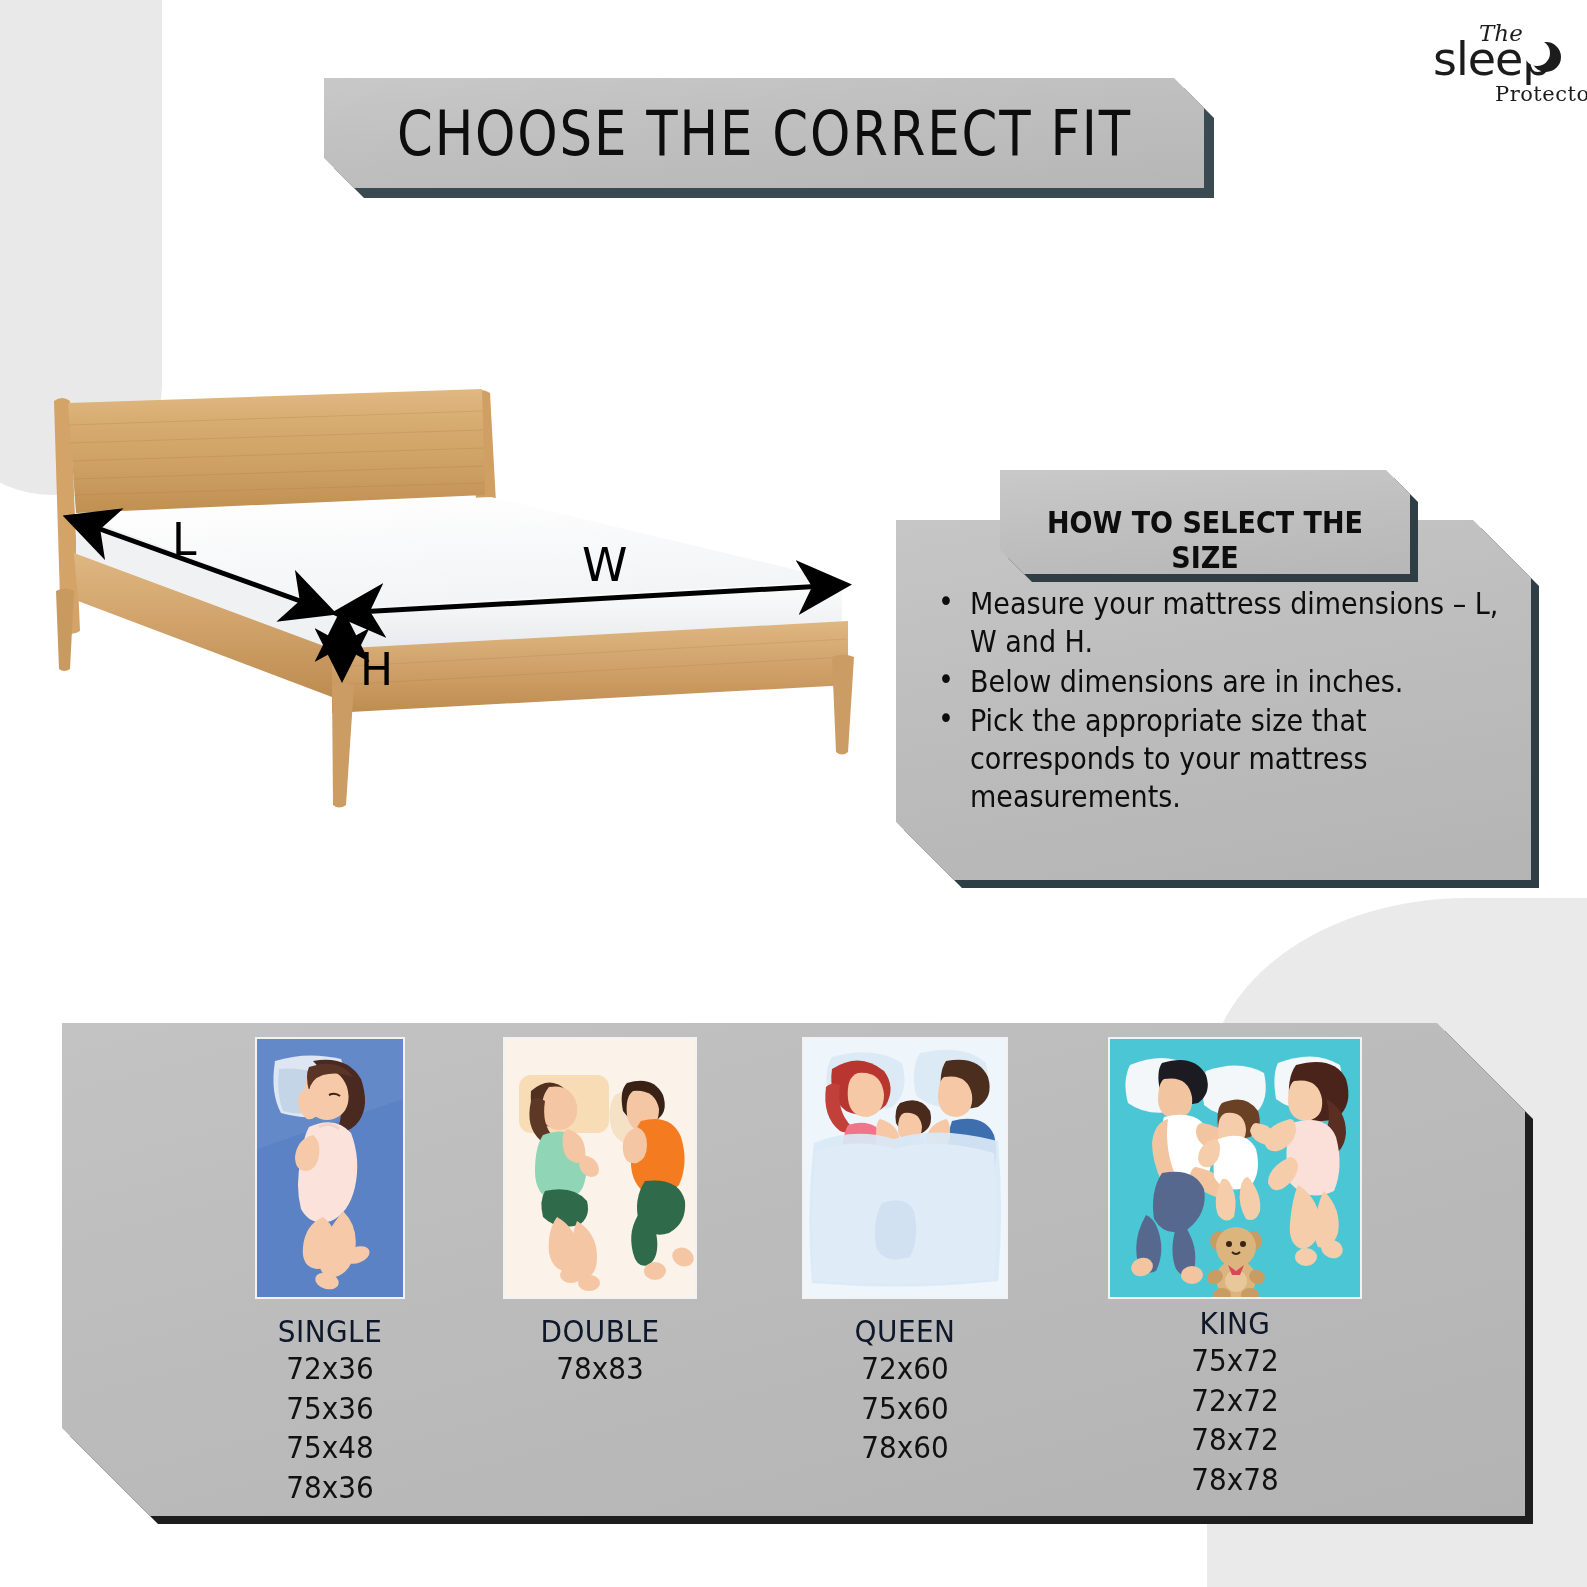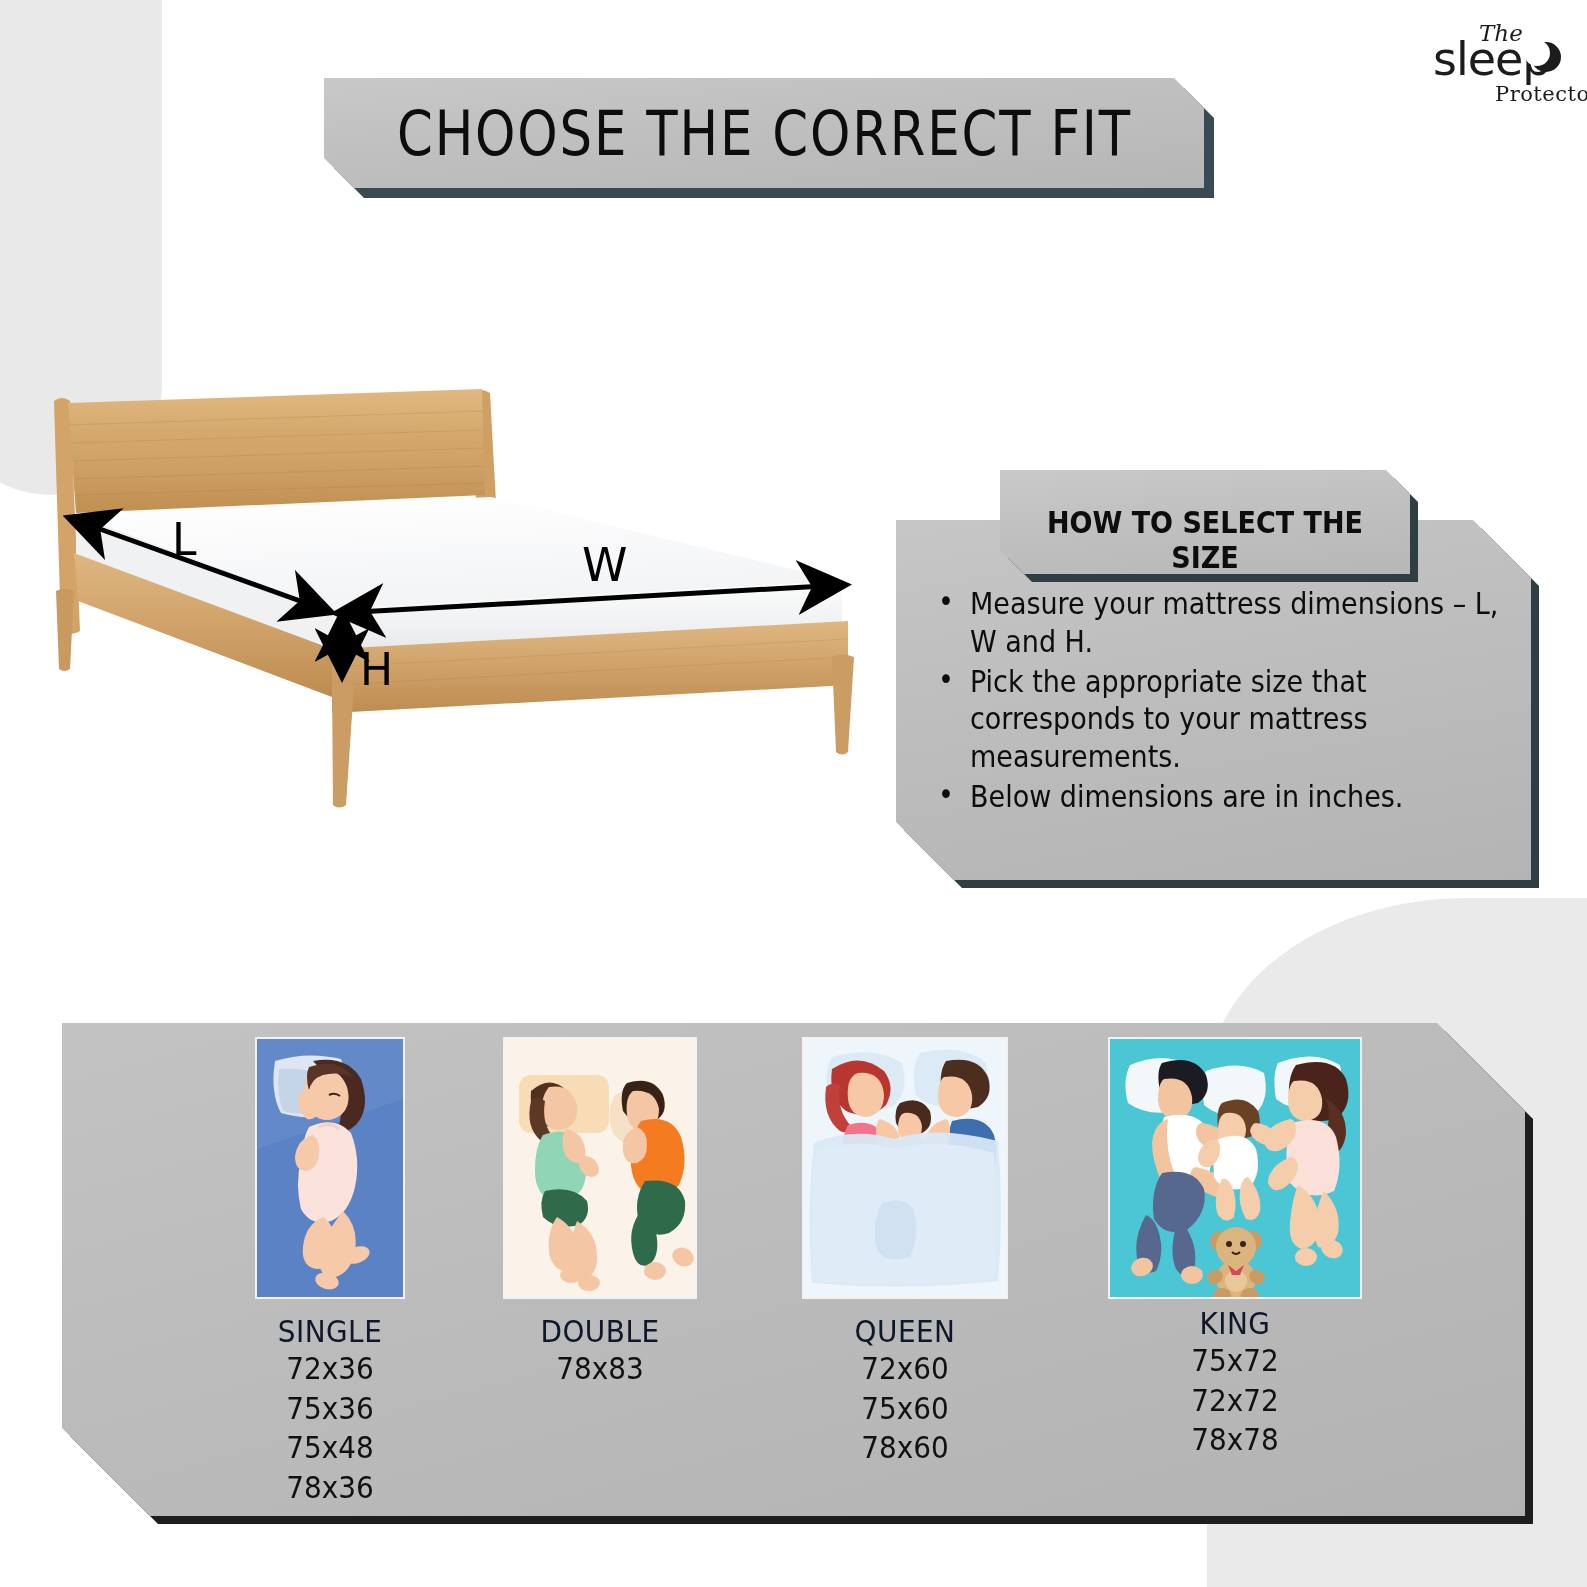--- a/index.html
+++ b/index.html
@@ -385,22 +385,22 @@
       <line x1="300" y1="232" x2="300" y2="288" stroke="#000" stroke-width="5" marker-start="url(#arrowStart)" marker-end="url(#arrowEnd)"></line>
       <text x="318" y="300" font-family="DejaVu Sans, Liberation Sans, sans-serif" font-size="44" fill="#000">H</text>
     </svg>
   </div>
 
   <div id="howto-body-shadow"></div>
   <div id="howto-body"></div>
 
   <ul id="howto-list">
     <li>Measure your mattress dimensions – L, W and H.</li>
+    <li>Below dimensions are in inches.</li>
     <li>Pick the appropriate size that corresponds to your mattress measurements.</li>
-    <li>Below dimensions are in inches.</li>
   </ul>
 
   <div id="howto-header-shadow"></div>
   <div id="howto-header">
     <span id="howto-header-text">HOW TO SELECT THE SIZE</span>
   </div>
 
   <div id="sizes-panel-shadow"></div>
   <div id="sizes-panel"></div>
 
@@ -591,17 +591,18 @@
           <ellipse cx="147" cy="238" rx="8" ry="7" fill="#c99c63" transform="rotate(25 147 238)"></ellipse>
           <ellipse cx="112" cy="256" rx="9" ry="7" fill="#c99c63"></ellipse>
           <ellipse cx="140" cy="256" rx="9" ry="7" fill="#c99c63"></ellipse>
         </g>
       </svg>
     </div>
     <div class="size-name">KING</div>
     <div class="size-dims">
       <div>75x72</div>
       <div>72x72</div>
+      <div>78x72</div>
       <div>78x78</div>
     </div>
   </div>
 
 </div>
 
 </body></html>

